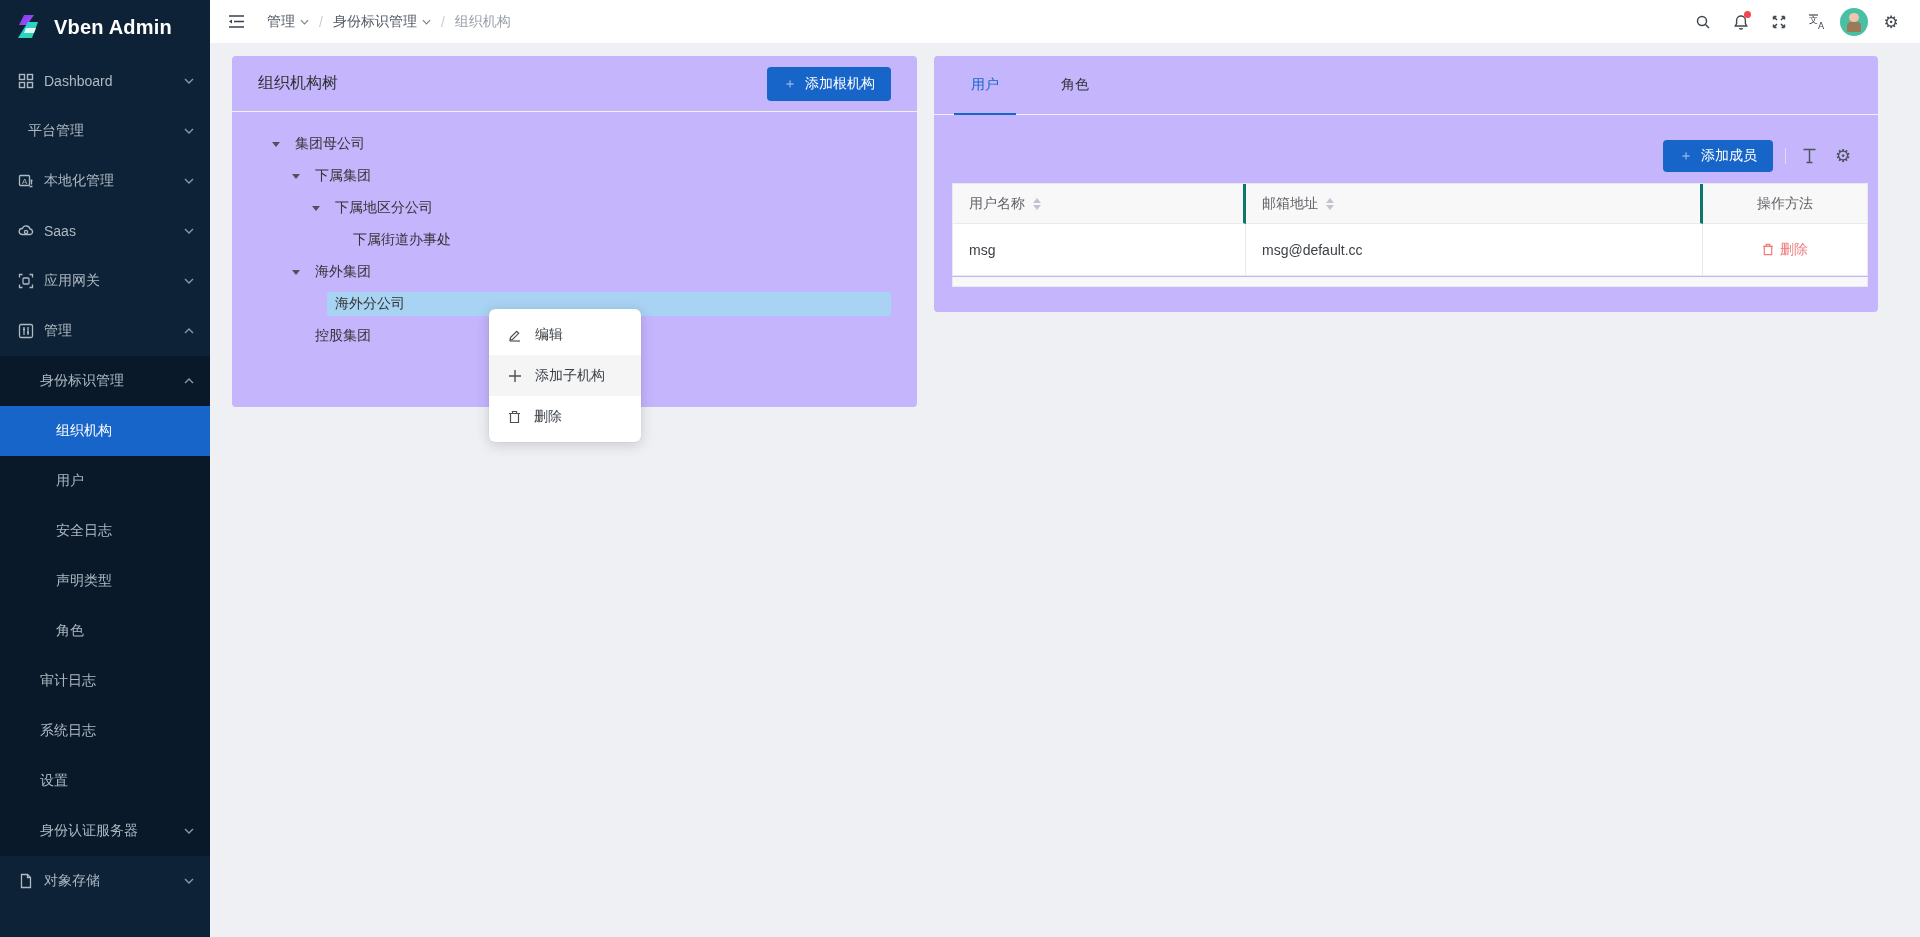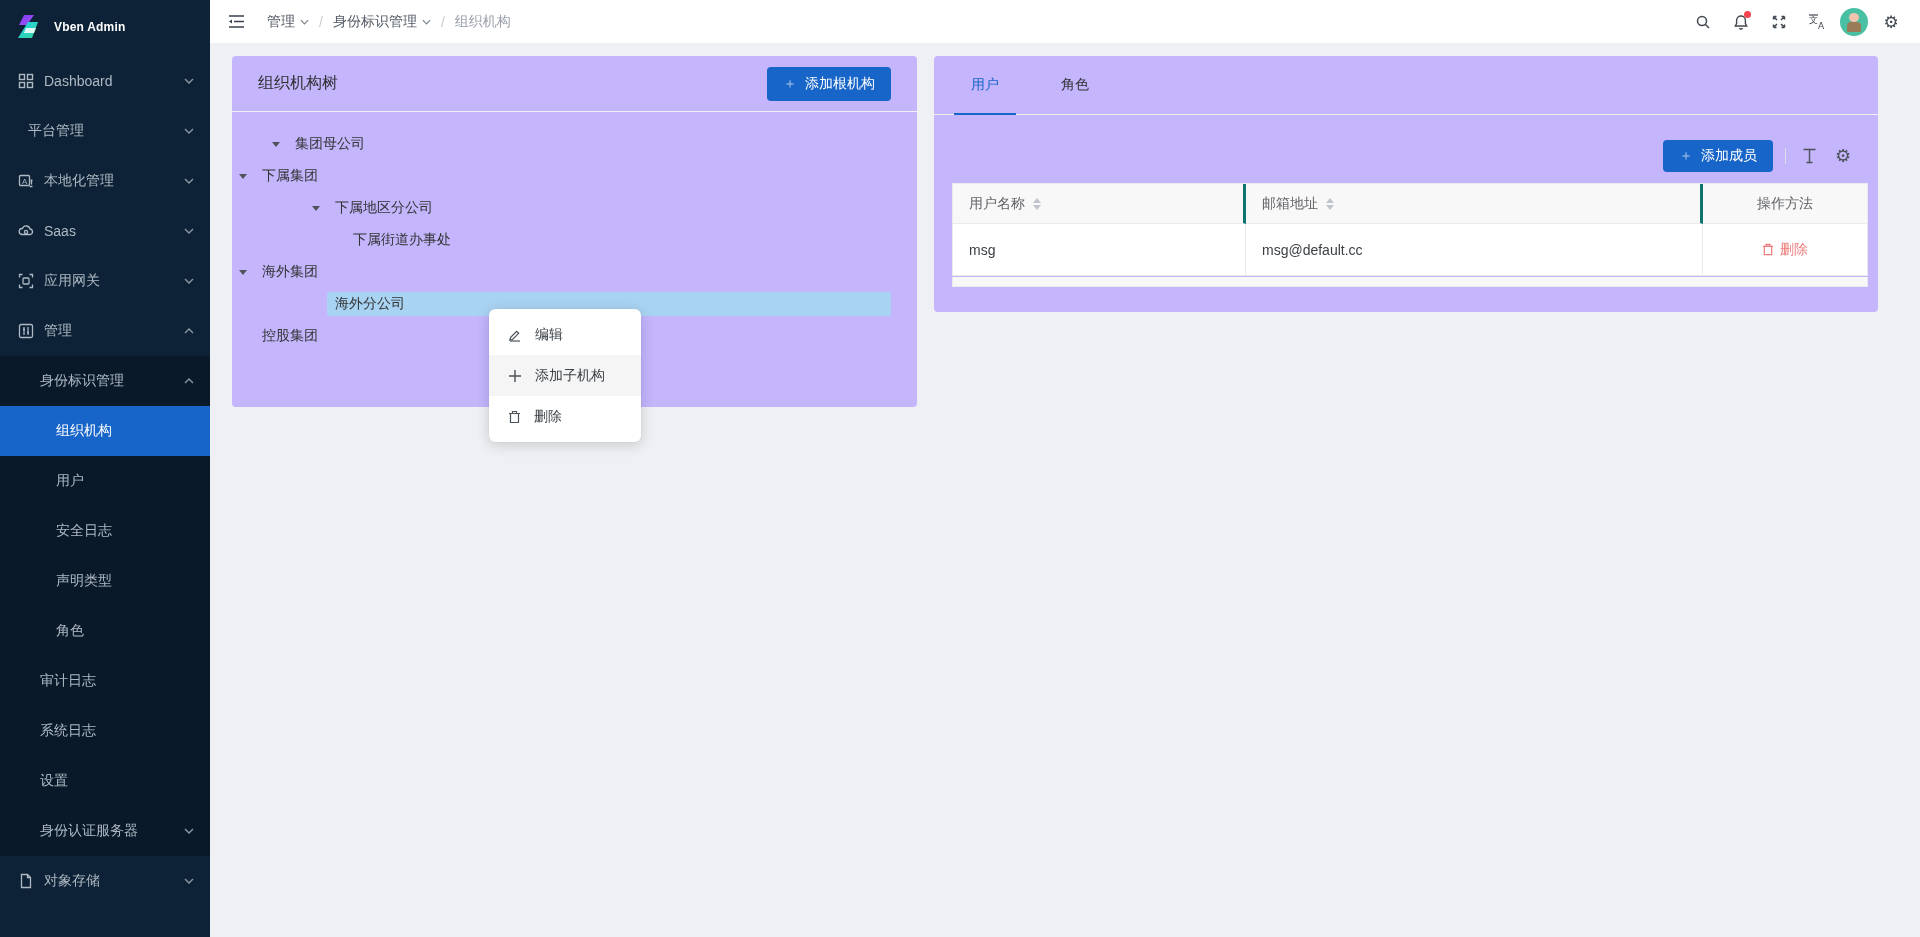--- a/index.html
+++ b/index.html
@@ -4,21 +4,21 @@
 <style>
   * { margin:0; padding:0; box-sizing:border-box; }
   html,body { width:1920px; height:937px; overflow:hidden; }
   body { font-family:"Liberation Sans","DejaVu Sans",sans-serif; background:#eef0f4; position:relative; font-size:14px; color:#333; }
   svg { display:block; }
 
   
   .sidebar { position:absolute; left:0; top:0; width:210px; height:937px; background:#0d2236; z-index:5; }
   .logo-row { height:54px; display:flex; align-items:center; gap:10px; padding-left:14px; }
   .logo-mark { width:30px; height:30px; position:relative; }
-  .logo-title { color:#fff; font-weight:bold; font-size:12px; letter-spacing:.2px; }
+  .logo-title { color:#fff; font-weight:bold; font-size:20px; letter-spacing:.2px; }
   .nav { position:absolute; top:56px; left:0; right:0; }
   .nav-item { height:50px; display:flex; align-items:center; color:#aeb9c3; cursor:pointer; position:relative; font-size:14px; }
   .nav-item .nav-ic { width:16px; height:16px; margin-right:10px; color:#aeb9c3; flex:0 0 16px; }
   .lvl0 { padding-left:18px; }
   .lvl0.no-ic { padding-left:28px; }
   .lvl1 { padding-left:40px; }
   .lvl2 { padding-left:56px; }
   .nav-chev { position:absolute; right:16px; top:50%; margin-top:-3px; color:#8b98a5; }
   .nav-chev.up { transform:rotate(180deg); }
   .submenu-bg { background:#09192a; }
@@ -49,21 +49,21 @@
   .btn-primary { height:34px; background:#1765c9; color:#fff; border:none; border-radius:4px; padding:0 16px; font-size:14px; display:flex; align-items:center; gap:8px; cursor:pointer; font-family:inherit; }
   .btn-primary .plus { color:#a9c6e9; }
 
   
   .tree { padding-top:16px; }
   .tree-row { height:32px; display:flex; align-items:center; cursor:pointer; }
   .caret-slot { width:22px; height:22px; display:flex; align-items:center; justify-content:center; flex:0 0 22px; }
   .tri-down { width:0; height:0; border-left:4.5px solid transparent; border-right:4.5px solid transparent; border-top:5.5px solid #4e5359; }
   .tree-title { padding:3px 8px; border-radius:2px; color:#333; }
   .tree-row.selected .tree-title { flex:1; margin-right:26px; background:#a9d3f3; }
-  .ind0 { padding-left:33px; } .ind1 { } .ind2 { padding-left:73px; } .ind3 { padding-left:91px; }
+  .ind0 { padding-left:33px; } .ind1 { padding-left:53px; } .ind2 { padding-left:73px; } .ind3 { padding-left:91px; }
 
   
   .tabs-bar { height:59px; border-bottom:1px solid #f0f0f0; display:flex; padding-left:20px; }
   .tab { padding:0 17px; display:flex; align-items:center; cursor:pointer; color:#303133; position:relative; }
   .tab + .tab { margin-left:28px; }
   .tab.active { color:#1765c9; }
   .tab.active::after { content:""; position:absolute; left:0; right:0; bottom:-1px; height:2px; background:#1765c9; }
   .rp-toolbar { position:absolute; top:84px; right:24px; display:flex; align-items:center; gap:12px; }
   .v-div { width:1px; height:16px; background:#dcdfe6; }
   .icon-btn { color:#4b5258; cursor:pointer; display:flex; align-items:center; justify-content:center; width:22px; height:22px; }

